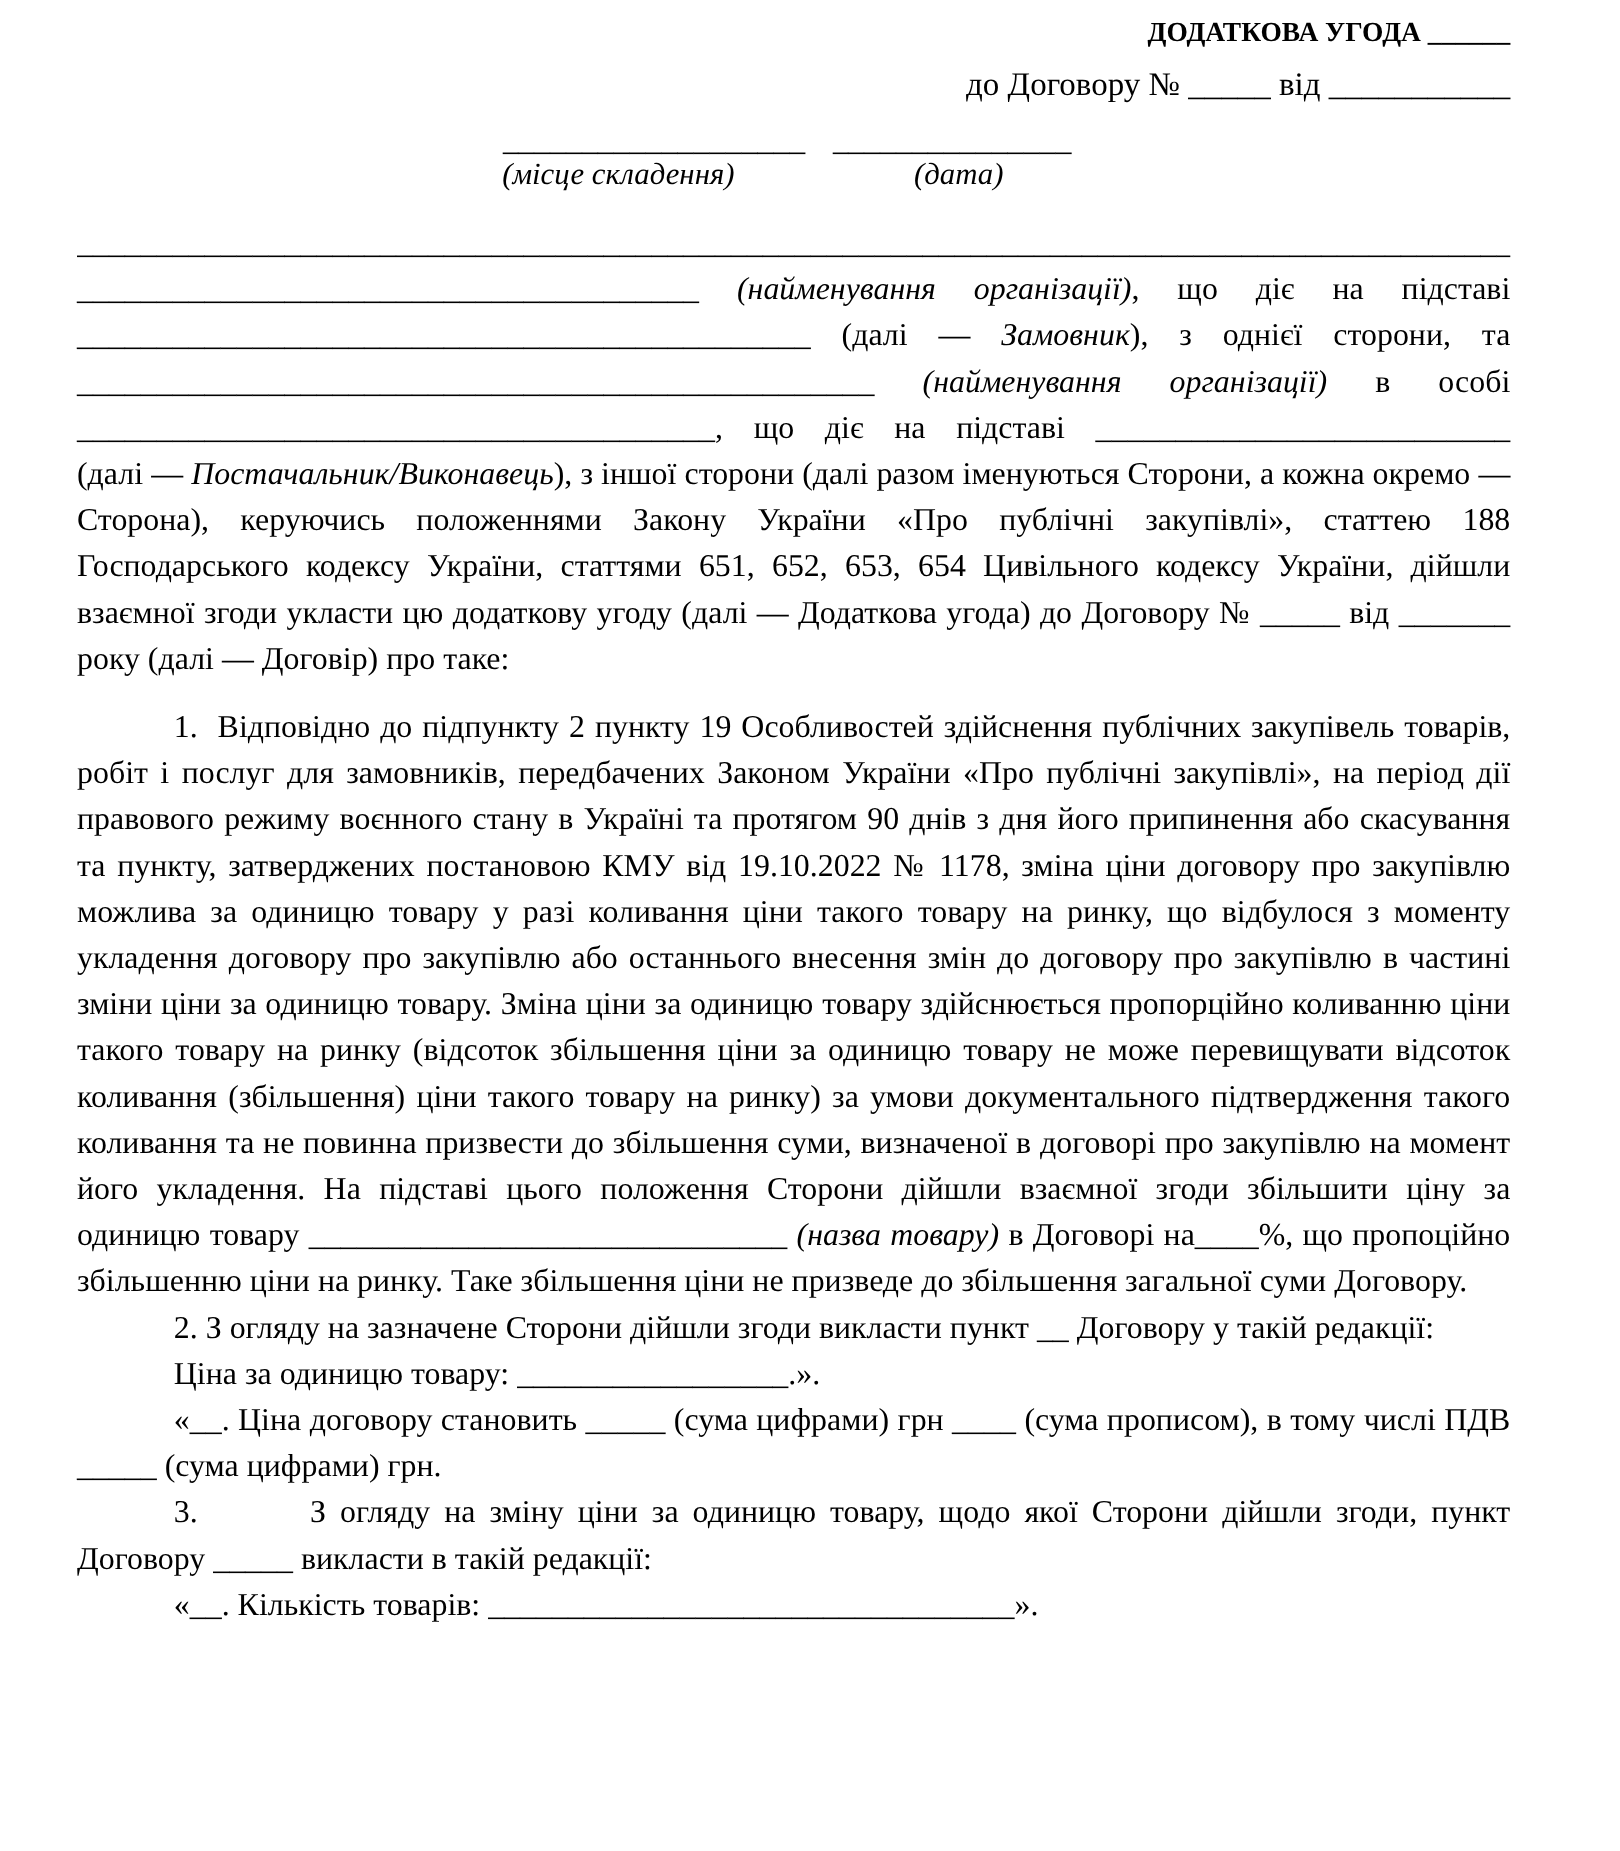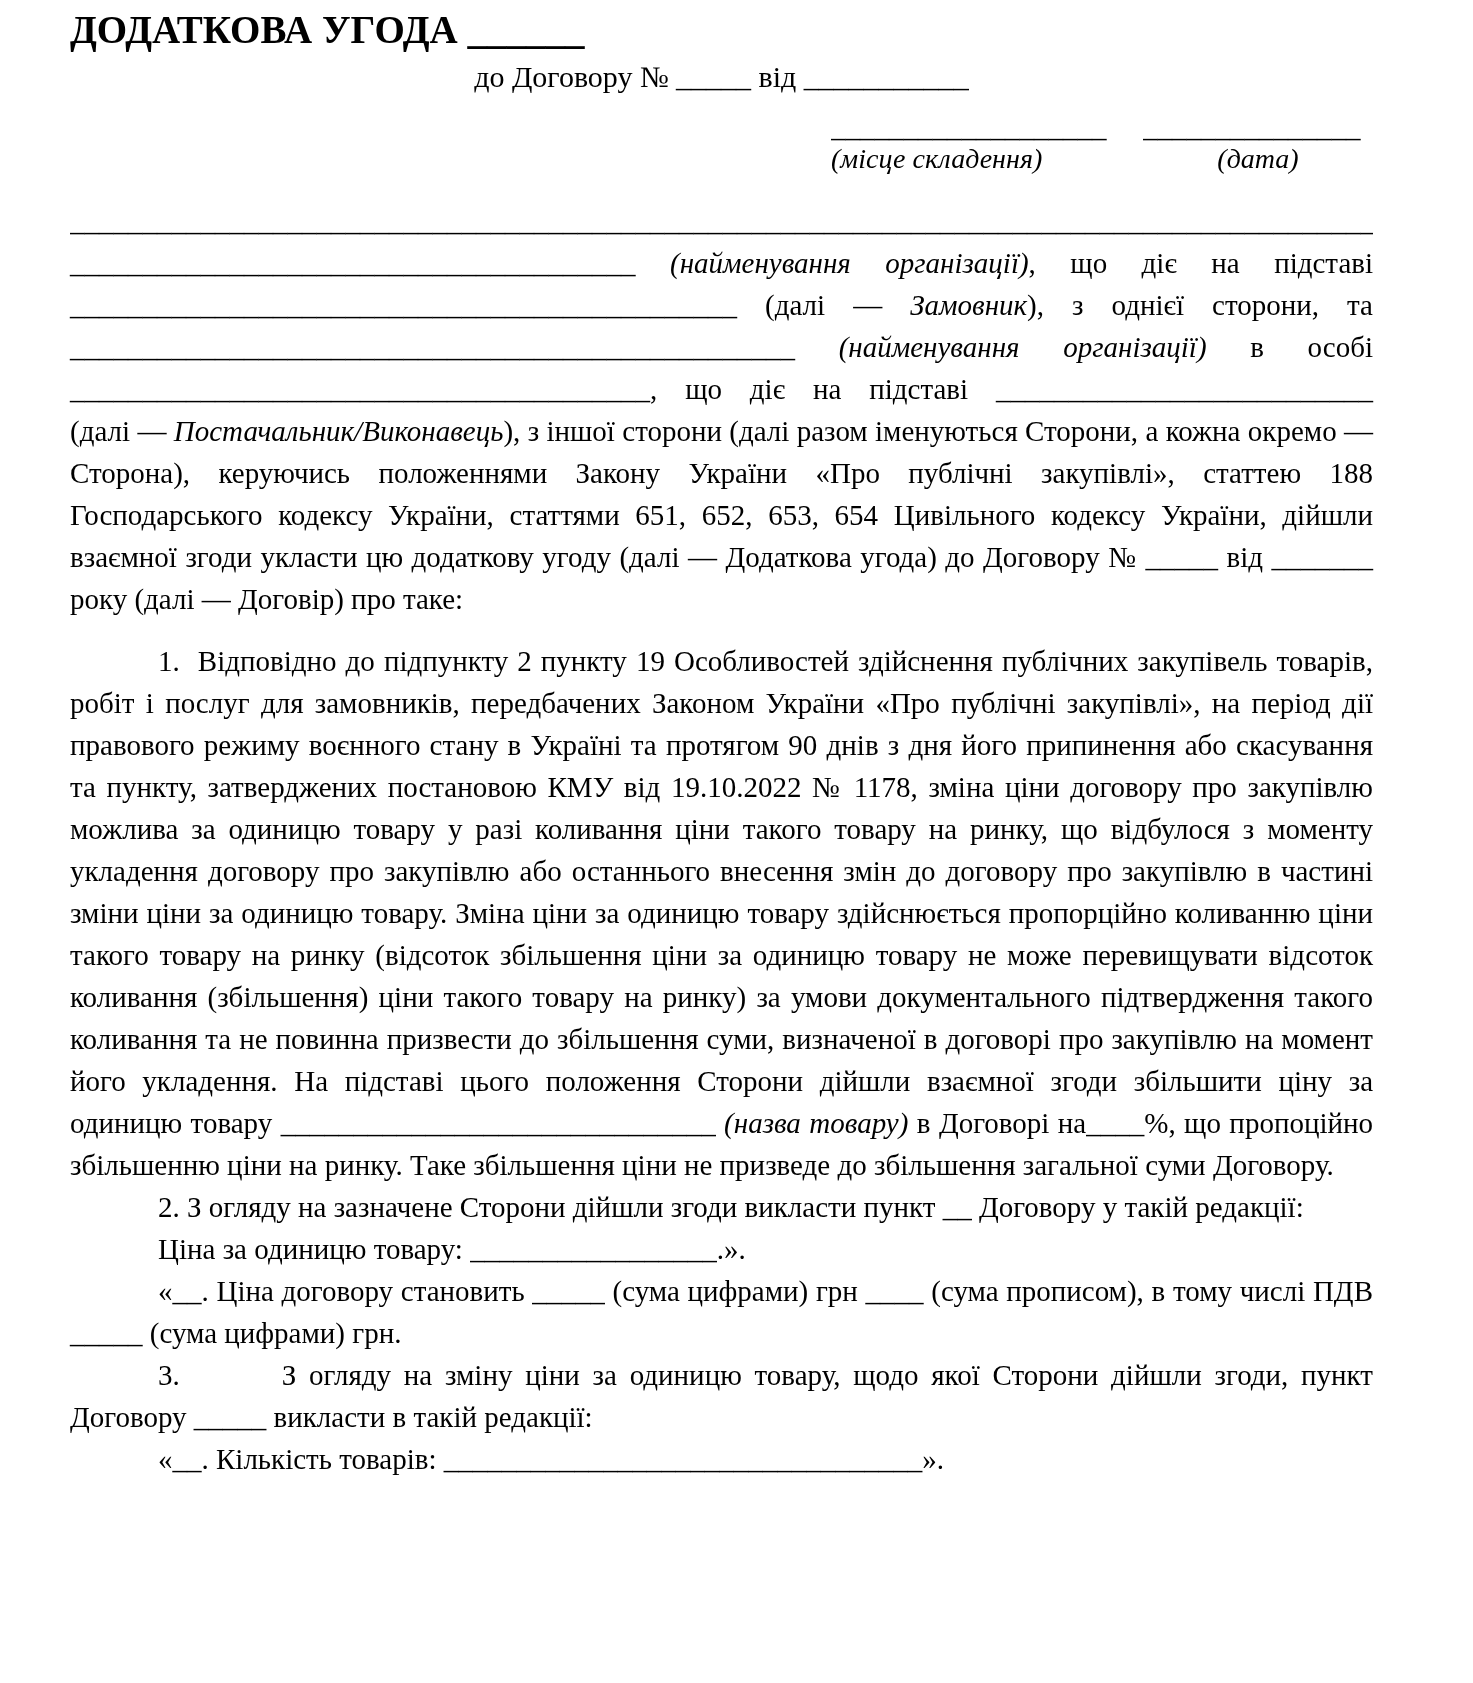--- a/index.html
+++ b/index.html
@@ -14,38 +14,37 @@
     overflow: hidden;
     box-sizing: border-box;
     background: #ffffff;
     color: #000000;
     font-family: "Liberation Serif", "DejaVu Serif", serif;
     font-size: 29px;
     line-height: 42px;
     padding: 6px 100px 0 70px;
   }
   .title {
-    text-align: left;
+    text-align: right;
     font-weight: 700;
-    font-size: 39px;
+    font-size: 25px;
     line-height: 48px;
     white-space: nowrap;
   }
   .subtitle {
-    text-align: center;
+    text-align: right;
     font-size: 30px;
     line-height: 46px;
     white-space: nowrap;
   }
   .hdr {
     display: flex;
-    justify-content: flex-end;
+    justify-content: center;
     align-items: flex-start;
     margin: 12px 0 24px 0;
-    gap: 12px;
   }
   .hcol-left { width: 300px; }
   .hcol-right { width: 230px; }
   .hblank {
     line-height: 30px;
     white-space: nowrap;
     overflow: hidden;
   }
   .hlabel {
     font-style: italic;

